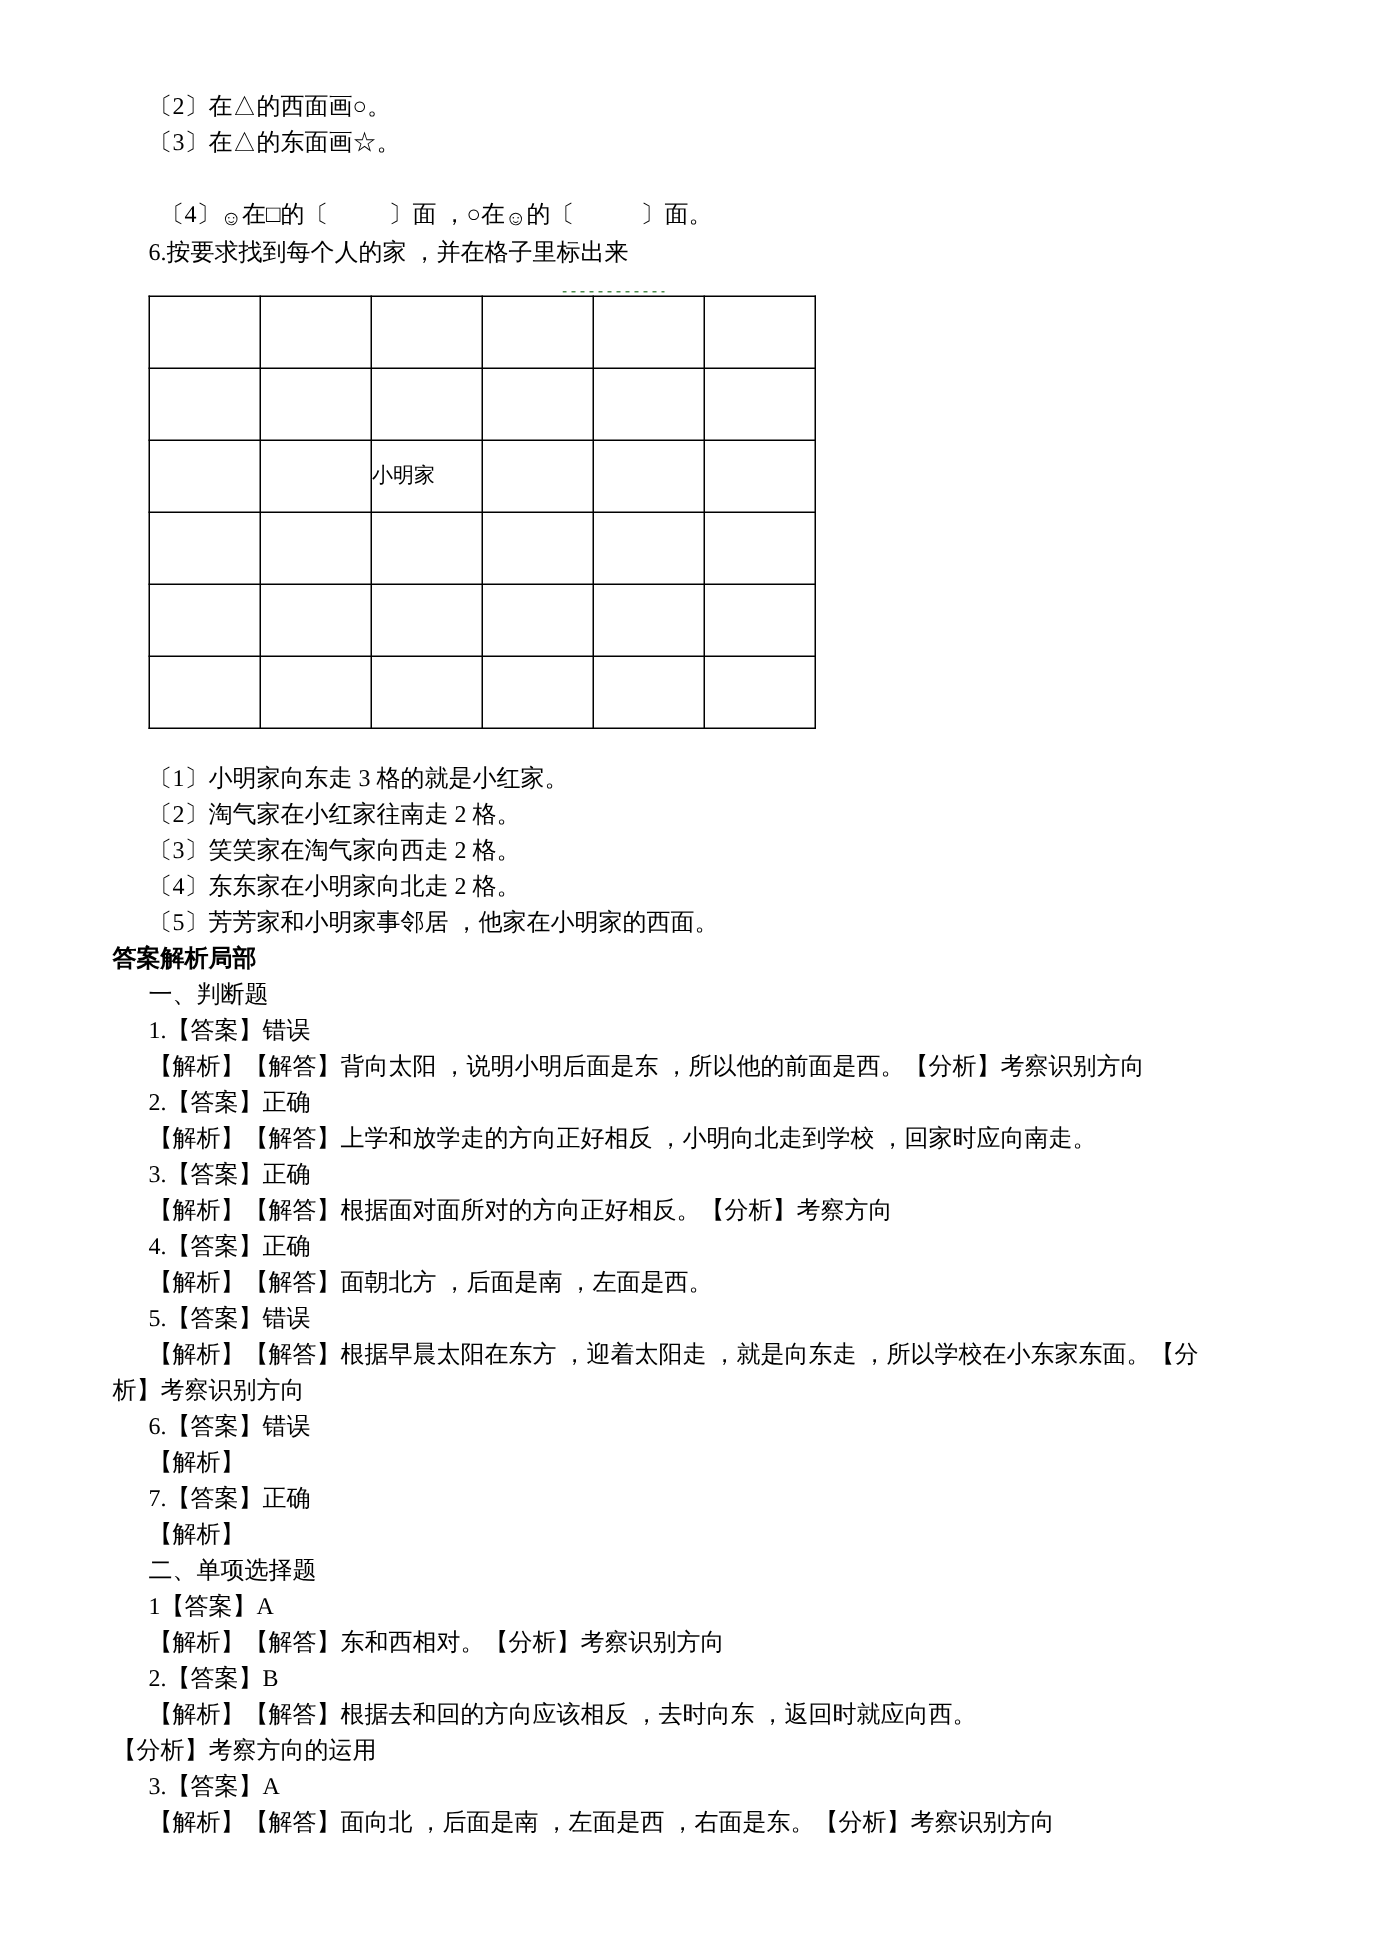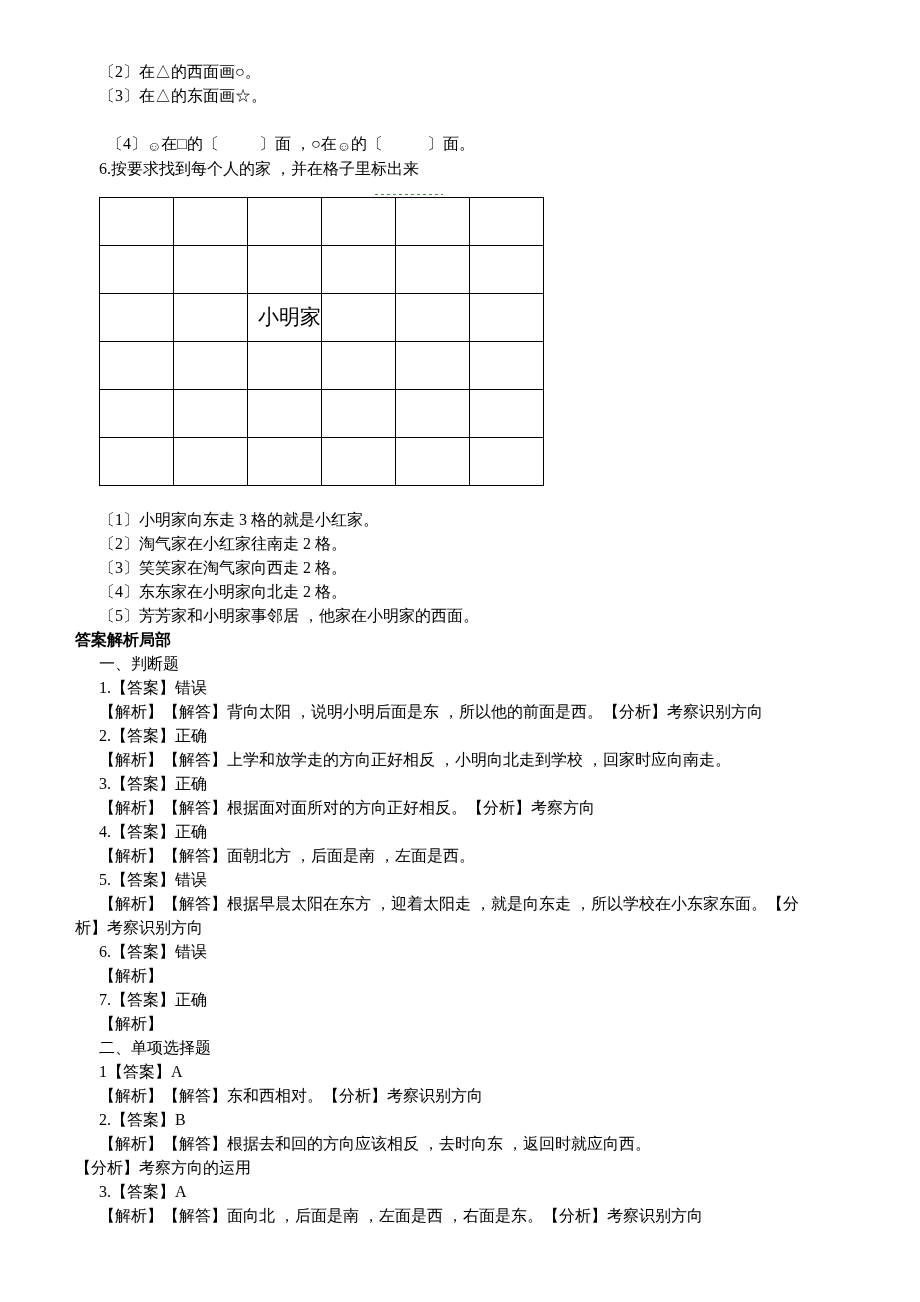--- a/index.html
+++ b/index.html
@@ -31,23 +31,23 @@
     table.grid {
       border-collapse: collapse;
       margin-left: 24px;
       margin-top: 2px;
       margin-bottom: 22px;
     }
     table.grid td {
       border: 1px solid #000;
       width: 74px;
       height: 48px;
-      text-align: right;
+      text-align: left;
       vertical-align: middle;
-      font-size: 21px;
+      font-size: 14px;
     }
     .bold { font-weight: bold; }
     .sans { font-family: "SimHei", "黑体", sans-serif; }
     .page-wrap { position: relative; width: 920px; min-height: 1302px; }
     .smiley { display: inline-block; vertical-align: -2px; font-size: 14px; }
   </style>
 </head>
 <body>
 <div class="page-wrap">
 

